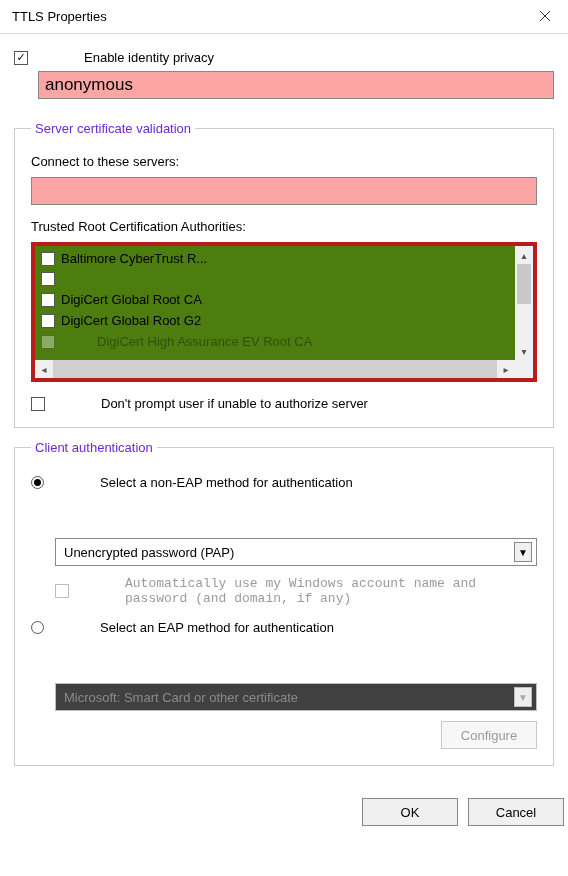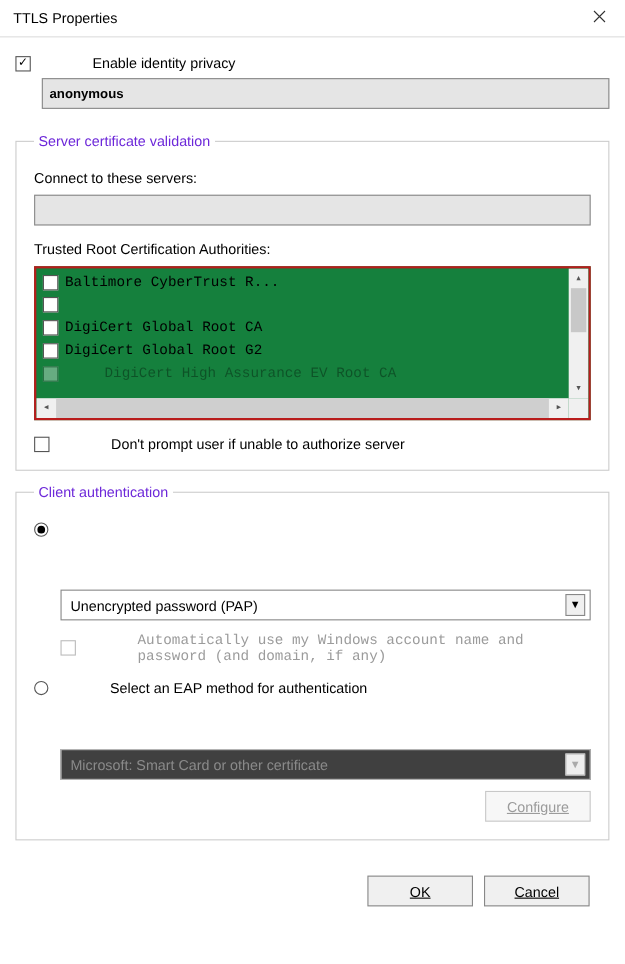--- a/index.html
+++ b/index.html
@@ -35,44 +35,42 @@
     display: inline-flex; align-items: center; justify-content: center;
     font-size: 12px; line-height: 1; color: #000;
     background: #fff;
   }
   .checkbox.checked::after { content: "✓"; font-size: 11px; }
   .label-text { margin-left: 8px; }
   .input-text {
     width: 100%; height: 28px;
     border: 1px solid #888;
     padding: 3px 6px;
-    font-family: inherit; font-size: 12px;
-    background: #e5e5e5;
-    font-weight: bold;
+    font-family: inherit; font-size: 17px;
+    background: #fca5a5;
   }
   .identity-input-wrap { padding: 6px 0 14px 24px; }
   fieldset.groupbox {
     border: 1px solid #ccc;
     margin: 8px 0 12px 0;
     padding: 14px 16px 16px 16px;
   }
   fieldset.groupbox > legend {
     padding: 0 4px;
     font-size: 13px;
     color: #6d28d9;
   }
   .field-label { margin: 4px 0 8px 0; }
   .server-input { margin-bottom: 14px; }
   .ca-listbox {
-    border: 2px solid #b91c1c;
+    border: 4px solid #b91c1c;
     height: 140px;
     position: relative;
     overflow: hidden;
-    background: #15803d;
-    font-family: Liberation Mono, monospace;
+    background: #4d7c0f;
   }
   .ca-list-inner {
     position: absolute; left: 0; right: 18px; top: 0; bottom: 18px;
     overflow: hidden; padding: 2px 0;
   }
   .ca-item {
     display: flex; align-items: center;
     padding: 3px 6px; font-size: 13px;
   }
   .ca-item .checkbox { margin-right: 6px; }
@@ -128,26 +126,26 @@
   }
   .dropdown.disabled .dd-arrow { border-color: #bdbdbd; color: #aaa; background: #eee; }
   .indent { margin-left: 24px; }
   .disabled-text { color: #9b9b9b; }
   .auto-row { margin: 10px 0 14px 0; font-family: Liberation Mono, monospace; }
   .configure-row { display: flex; justify-content: flex-end; margin-top: 10px; }
   .btn {
     height: 28px; min-width: 96px; padding: 0 14px;
     border: 1px solid #888; background: #f0f0f0;
     font-family: inherit; font-size: 13px;
-    display: inline-flex; align-items: center; justify-content: center; text-decoration: underline;
+    display: inline-flex; align-items: center; justify-content: center;
   }
   .btn.disabled { color: #9b9b9b; border-color: #c8c8c8; background: #f7f7f7; }
   .footer {
     display: flex; justify-content: flex-end; gap: 10px;
-    padding: 10px 32px 12px 0;
+    padding: 10px 4px 12px 0;
   }
 </style>
 </head>
 <body>
 
 <div class="titlebar">
   <span class="title-text">TTLS Properties</span>
   <div class="close-btn">
     <span>
       <svg width="12" height="12" viewBox="0 0 12 12">
@@ -215,20 +213,21 @@
       <span class="checkbox"></span>
       <span class="label-text">Don't prompt user if unable to authorize server</span>
     </div>
   </fieldset>
 
   <fieldset class="groupbox client-section">
     <legend>Client authentication</legend>
 
     <div class="row opt">
       <span class="radio selected"></span>
+      <span class="label-text">Select a non-EAP method for authentication</span>
     </div>
     <div class="indent">
       <div class="dropdown">
         <span>Unencrypted password (PAP)</span>
         <span class="dd-arrow">▼</span>
       </div>
       <div class="row auto-row disabled-text">
         <span class="checkbox" style="border-color:#bbb;"></span>
         <span class="label-text" style="max-width:400px;">Automatically use my Windows account name and password (and domain, if any)</span>
       </div>

